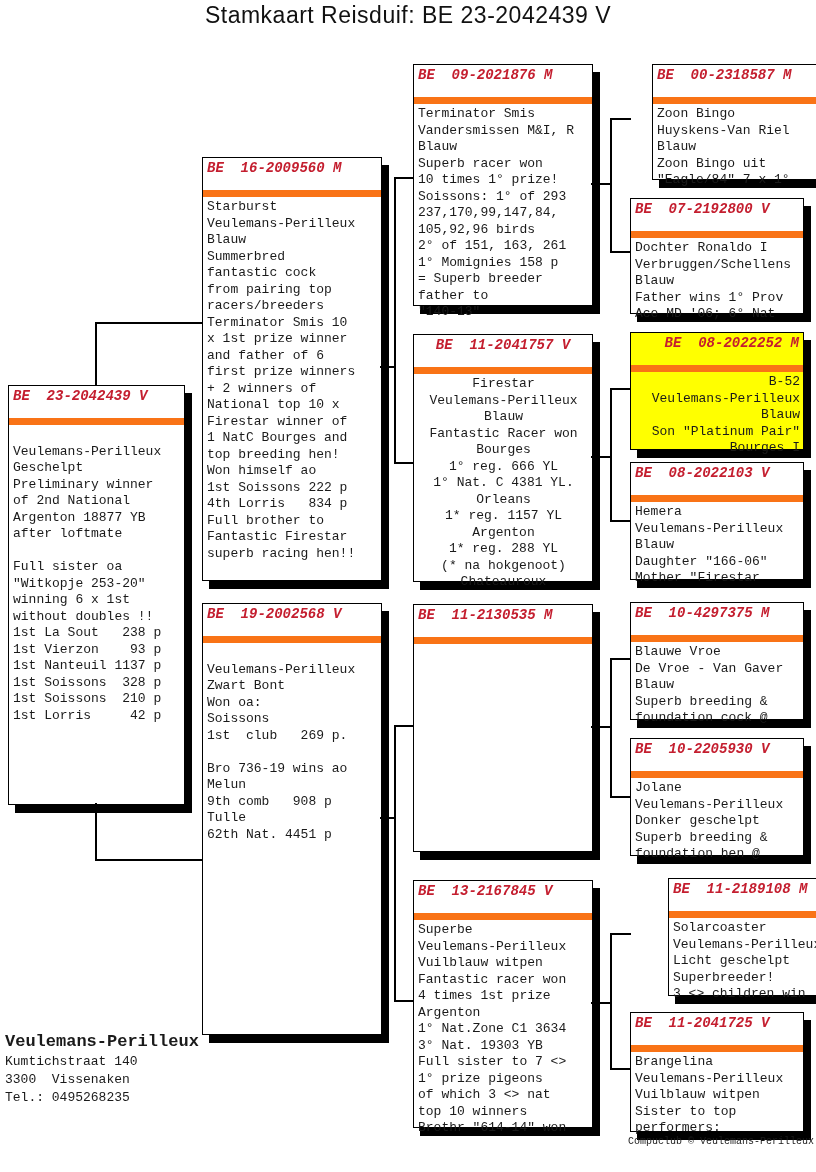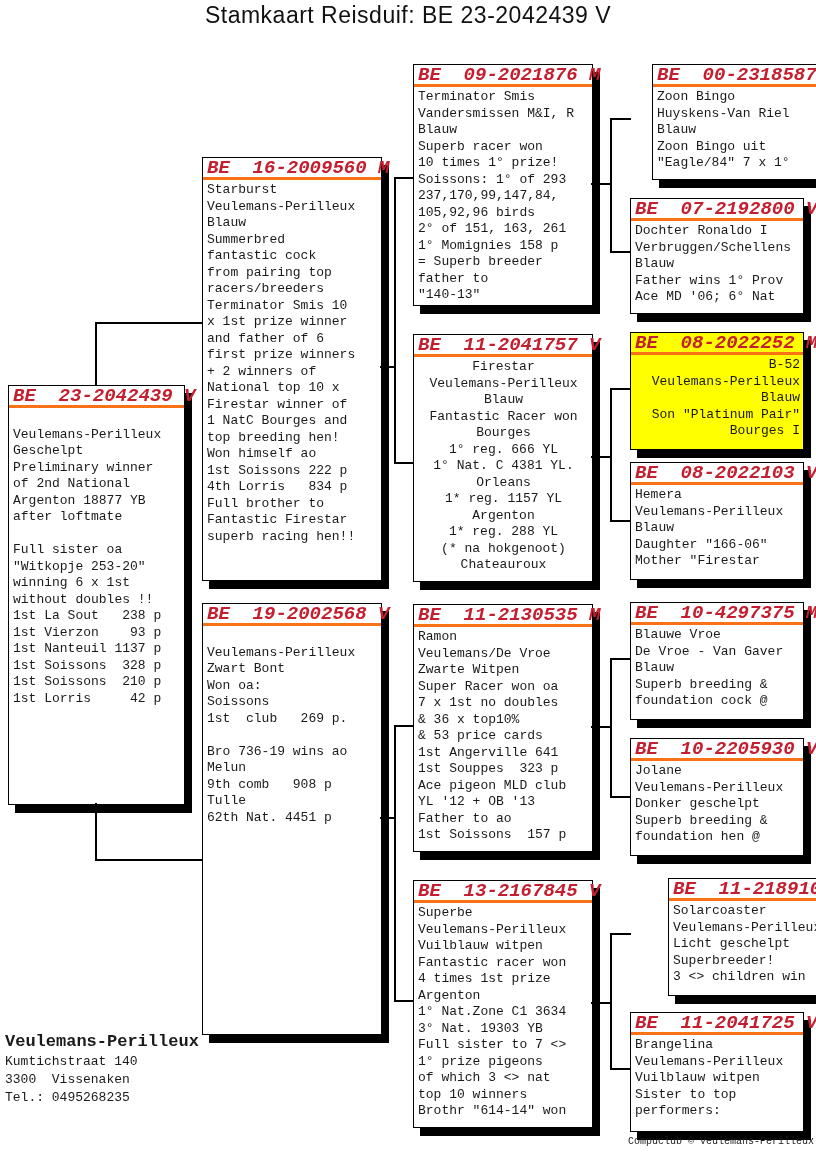--- a/index.html
+++ b/index.html
@@ -14,22 +14,22 @@
     font-size:23px;color:#111;letter-spacing:0.5px;
   }
   .pbox{
     position:absolute;background:#ffffff;border:1px solid #000;
     box-shadow:7px 8px 0 #000;
     font-size:13px;line-height:16.5px;
   }
   .pbox.hl{background:#ffff00;text-align:right;}
   .phead{
     color:#c41e2f;font-weight:bold;font-style:italic;
-    padding:2px 4px 1px 4px;border-bottom:3px solid #f97316;
-    white-space:pre;font-size:19px;line-height:16px;
+    padding:2px 4px 14px 4px;border-bottom:7px solid #f97316;
+    white-space:pre;font-size:14px;line-height:16px;
   }
   .pbody{
     padding:2px 3px 2px 4px;white-space:pre-wrap;
   }
   .cl{position:absolute;background:#000;}
   .owner{position:absolute;left:5px;top:1031px;}
   .owner-name{font-weight:bold;font-size:17px;line-height:22px;white-space:pre;}
   .owner-line{font-size:13px;line-height:18px;white-space:pre;}
   .credit{position:absolute;right:2px;top:1136px;font-size:10px;line-height:12px;white-space:pre;}
 </style>
@@ -130,33 +130,20 @@
 1° Nat. C 4381 YL.
 Orleans
 1* reg. 1157 YL
 Argenton
 1* reg. 288 YL
 (* na hokgenoot)
 Chateauroux</div>
   </div>
   <div class="pbox" style="left:413px;top:604px;width:178px;height:246px;">
     <div class="phead">BE  11-2130535 M</div>
-    <div class="pbody">Ramon
-Veulemans/De Vroe
-Zwarte Witpen
-Super Racer won oa
-7 x 1st no doubles
-&amp; 36 x top10%
-&amp; 53 price cards
-1st Angerville 641
-1st Souppes  323 p
-Ace pigeon MLD club
-YL '12 + OB '13
-Father to ao
-1st Soissons  157 p</div>
   </div>
   <div class="pbox" style="left:413px;top:880px;width:178px;height:246px;">
     <div class="phead">BE  13-2167845 V</div>
     <div class="pbody">Superbe
 Veulemans-Perilleux
 Vuilblauw witpen
 Fantastic racer won
 4 times 1st prize
 Argenton
 1° Nat.Zone C1 3634

